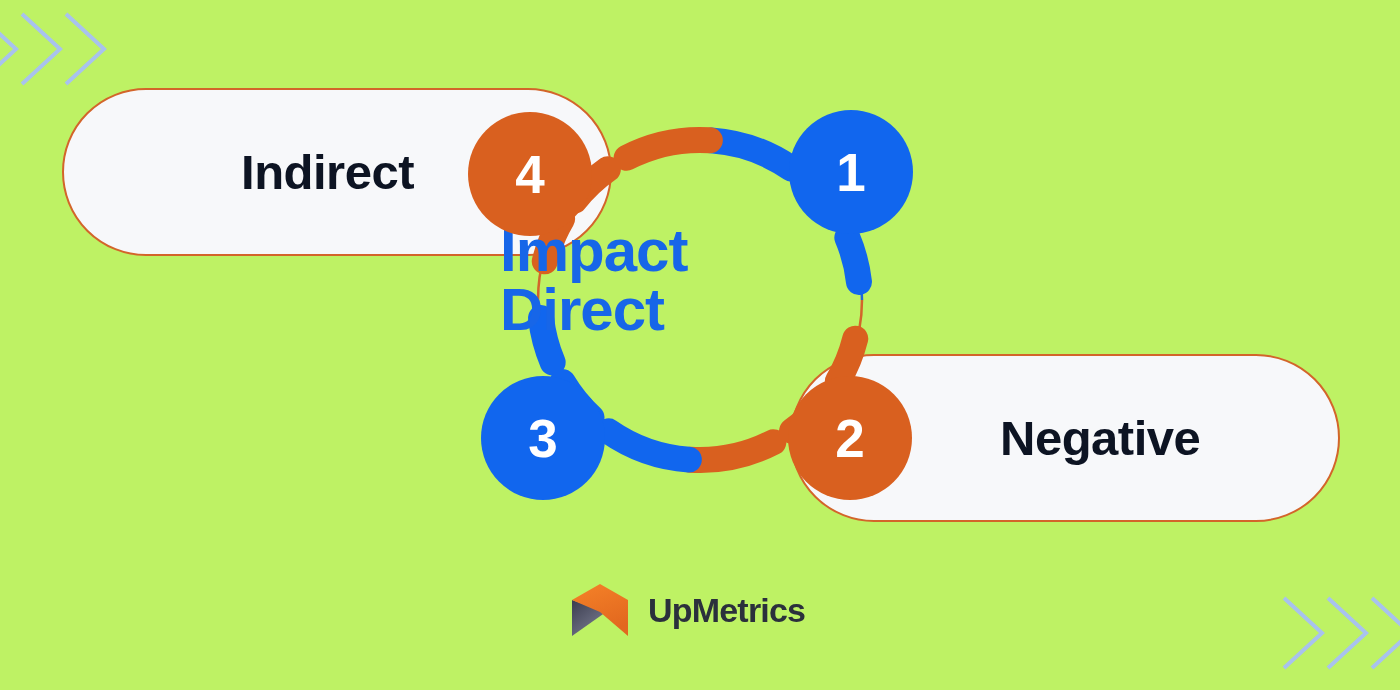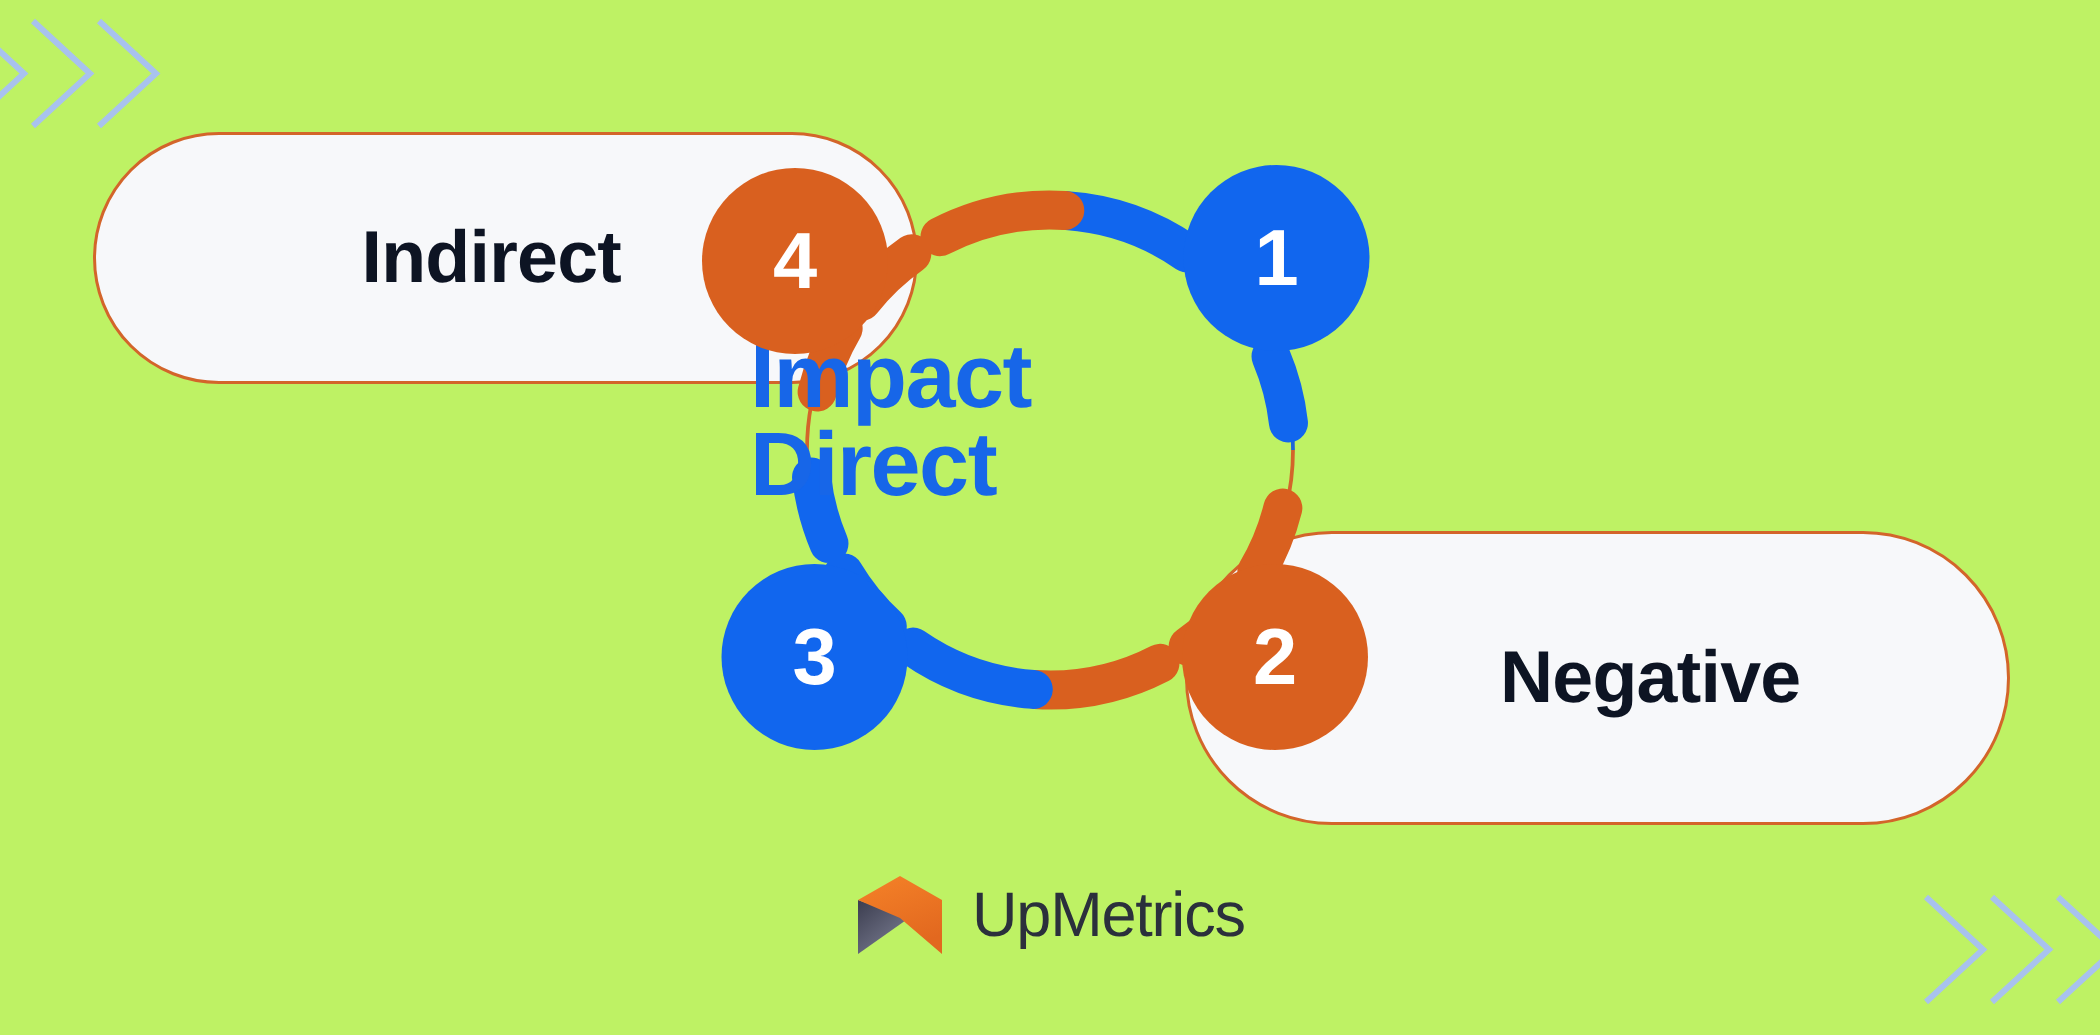--- a/index.html
+++ b/index.html
@@ -73,21 +73,21 @@
     width: 552px;
     height: 168px;
     border-color: #2065d8;
     justify-content: flex-end;
     padding-right: 200px;
   }
   .pill-negative {
     left: 790px;
     top: 354px;
     width: 550px;
-    height: 196px;
+    height: 168px;
     border-color: #d3652a;
     justify-content: flex-start;
     padding-left: 208px;
   }
 
   
   .ring-wrap {
     position: absolute;
     left: 500px;
     top: 100px;
@@ -142,22 +142,22 @@
     display: flex;
     align-items: center;
     gap: 14px;
     z-index: 5;
   }
   .logo-mark {
     width: 68px;
     height: 68px;
   }
   .logo-text {
-    font-size: 42px;
-    font-weight: 400;
+    font-size: 34px;
+    font-weight: 700;
     color: #2b303c;
     letter-spacing: -0.8px;
     line-height: 1;
   }
 </style>
 </head>
 <body>
 
 <div class="infographic">
 

